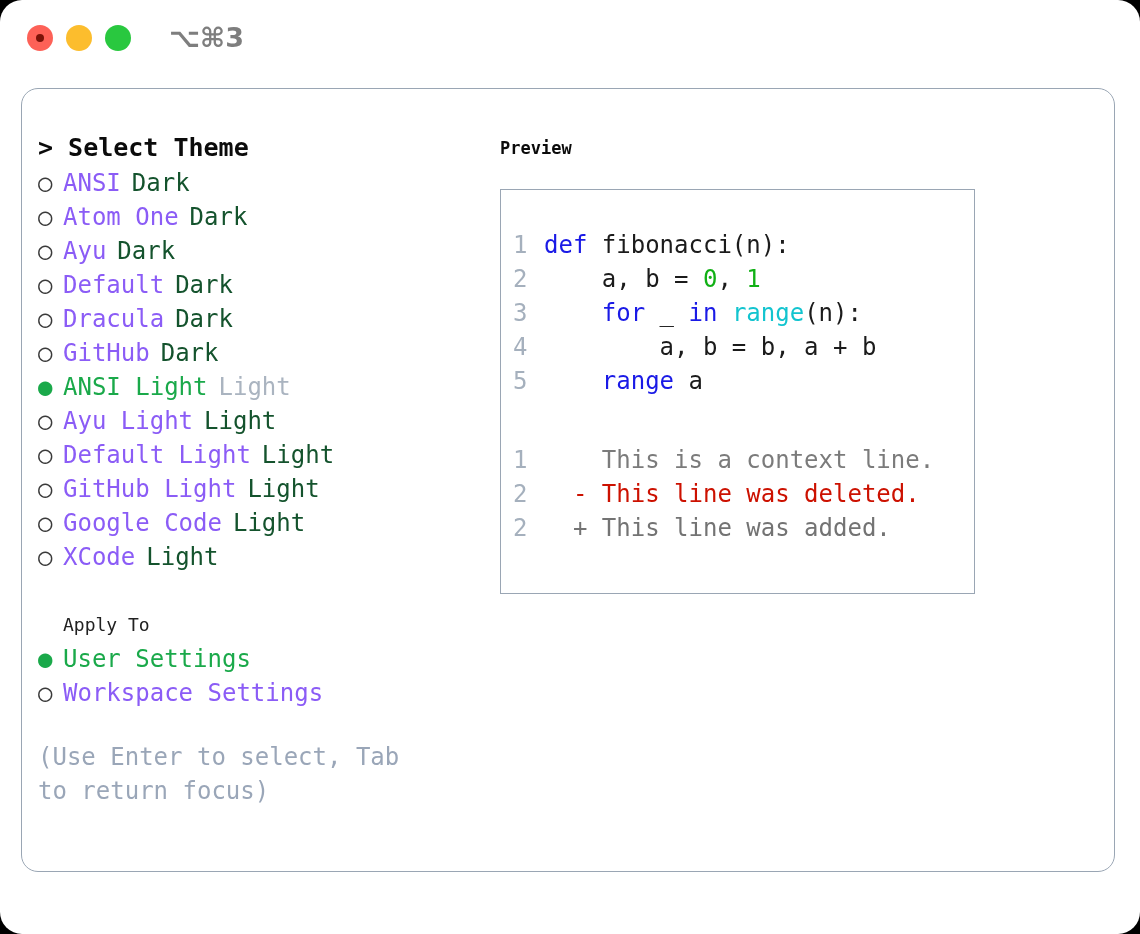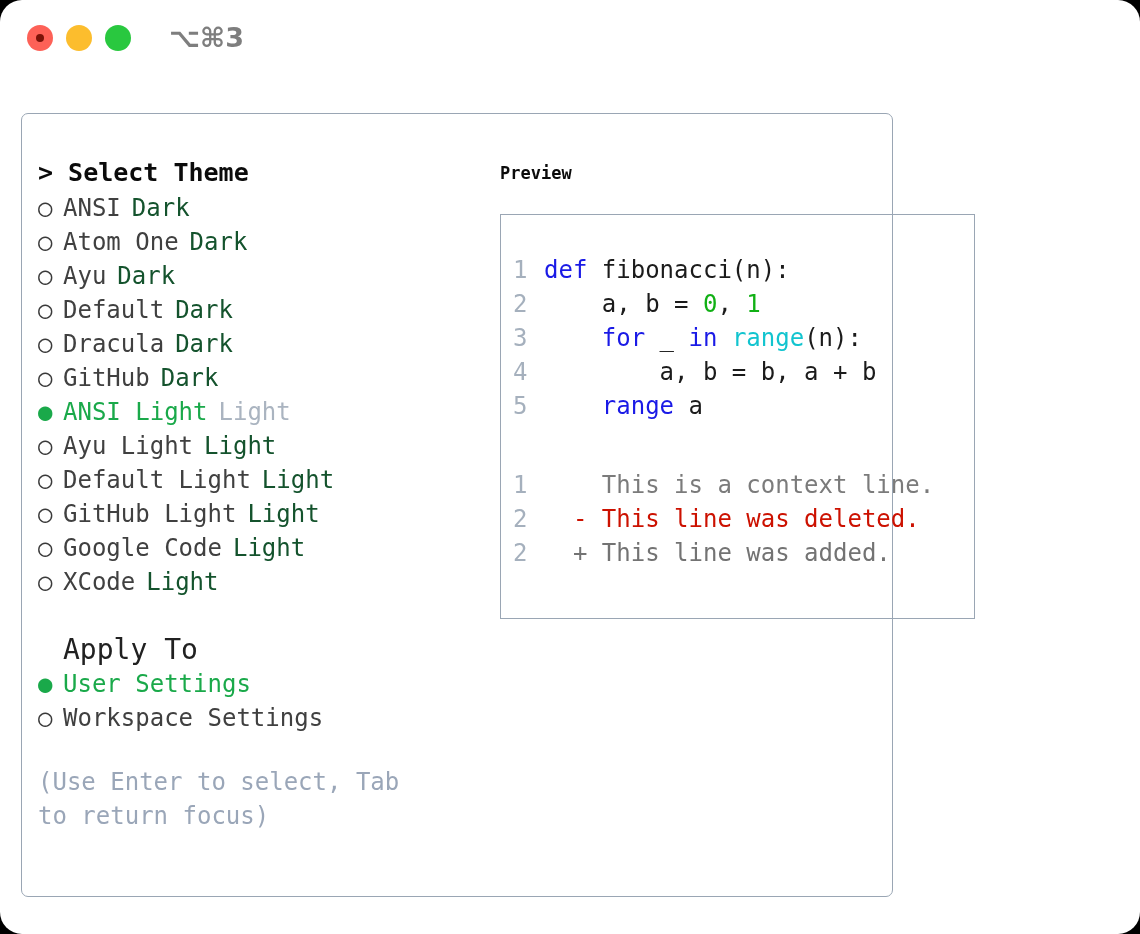--- a/index.html
+++ b/index.html
@@ -64,25 +64,25 @@
     font-weight: bold;
     color: #7e7e7e;
     letter-spacing: 0px;
     font-family: "DejaVu Sans", sans-serif;
     line-height: 32px;
   }
 
   
   .panel {
     position: absolute;
-    left: 21px; top: 113px;
-    width: 872px;
+    left: 21px; top: 88px;
+    width: 1094px;
     height: 784px;
     border: 1.6px solid #9aa6b4;
-    border-radius: 7px;
+    border-radius: 17px;
     box-sizing: border-box;
   }
 
   
   .left-col {
     position: absolute;
     left: 16px;
     top: 42px;
     width: 450px;
   }
@@ -104,33 +104,33 @@
   .bullet {
     display: inline-block;
     width: 25px;
     flex: 0 0 25px;
     color: #3a3a3a;
     font-size: 24px;
     line-height: 34px;
   }
   .bullet.on { color: #1aa94a; }
   .opt-label {
-    color: #404040;
+    color: #8b5cf6;
   }
   .opt.selected .opt-label { color: #1aa94a; }
   .opt-tag {
     color: #14532d;
     margin-left: 11px;
   }
   .opt.selected .opt-tag { color: #aab4c0; }
 
   .spacer { height: 34px; }
 
   .apply-label {
-    font-size: 28px;
+    font-size: 18px;
     line-height: 34px;
     color: #212121;
     padding-left: 25px;
     white-space: pre;
   }
 
   .hint {
     margin-top: 30px;
     font-size: 24px;
     line-height: 34px;

